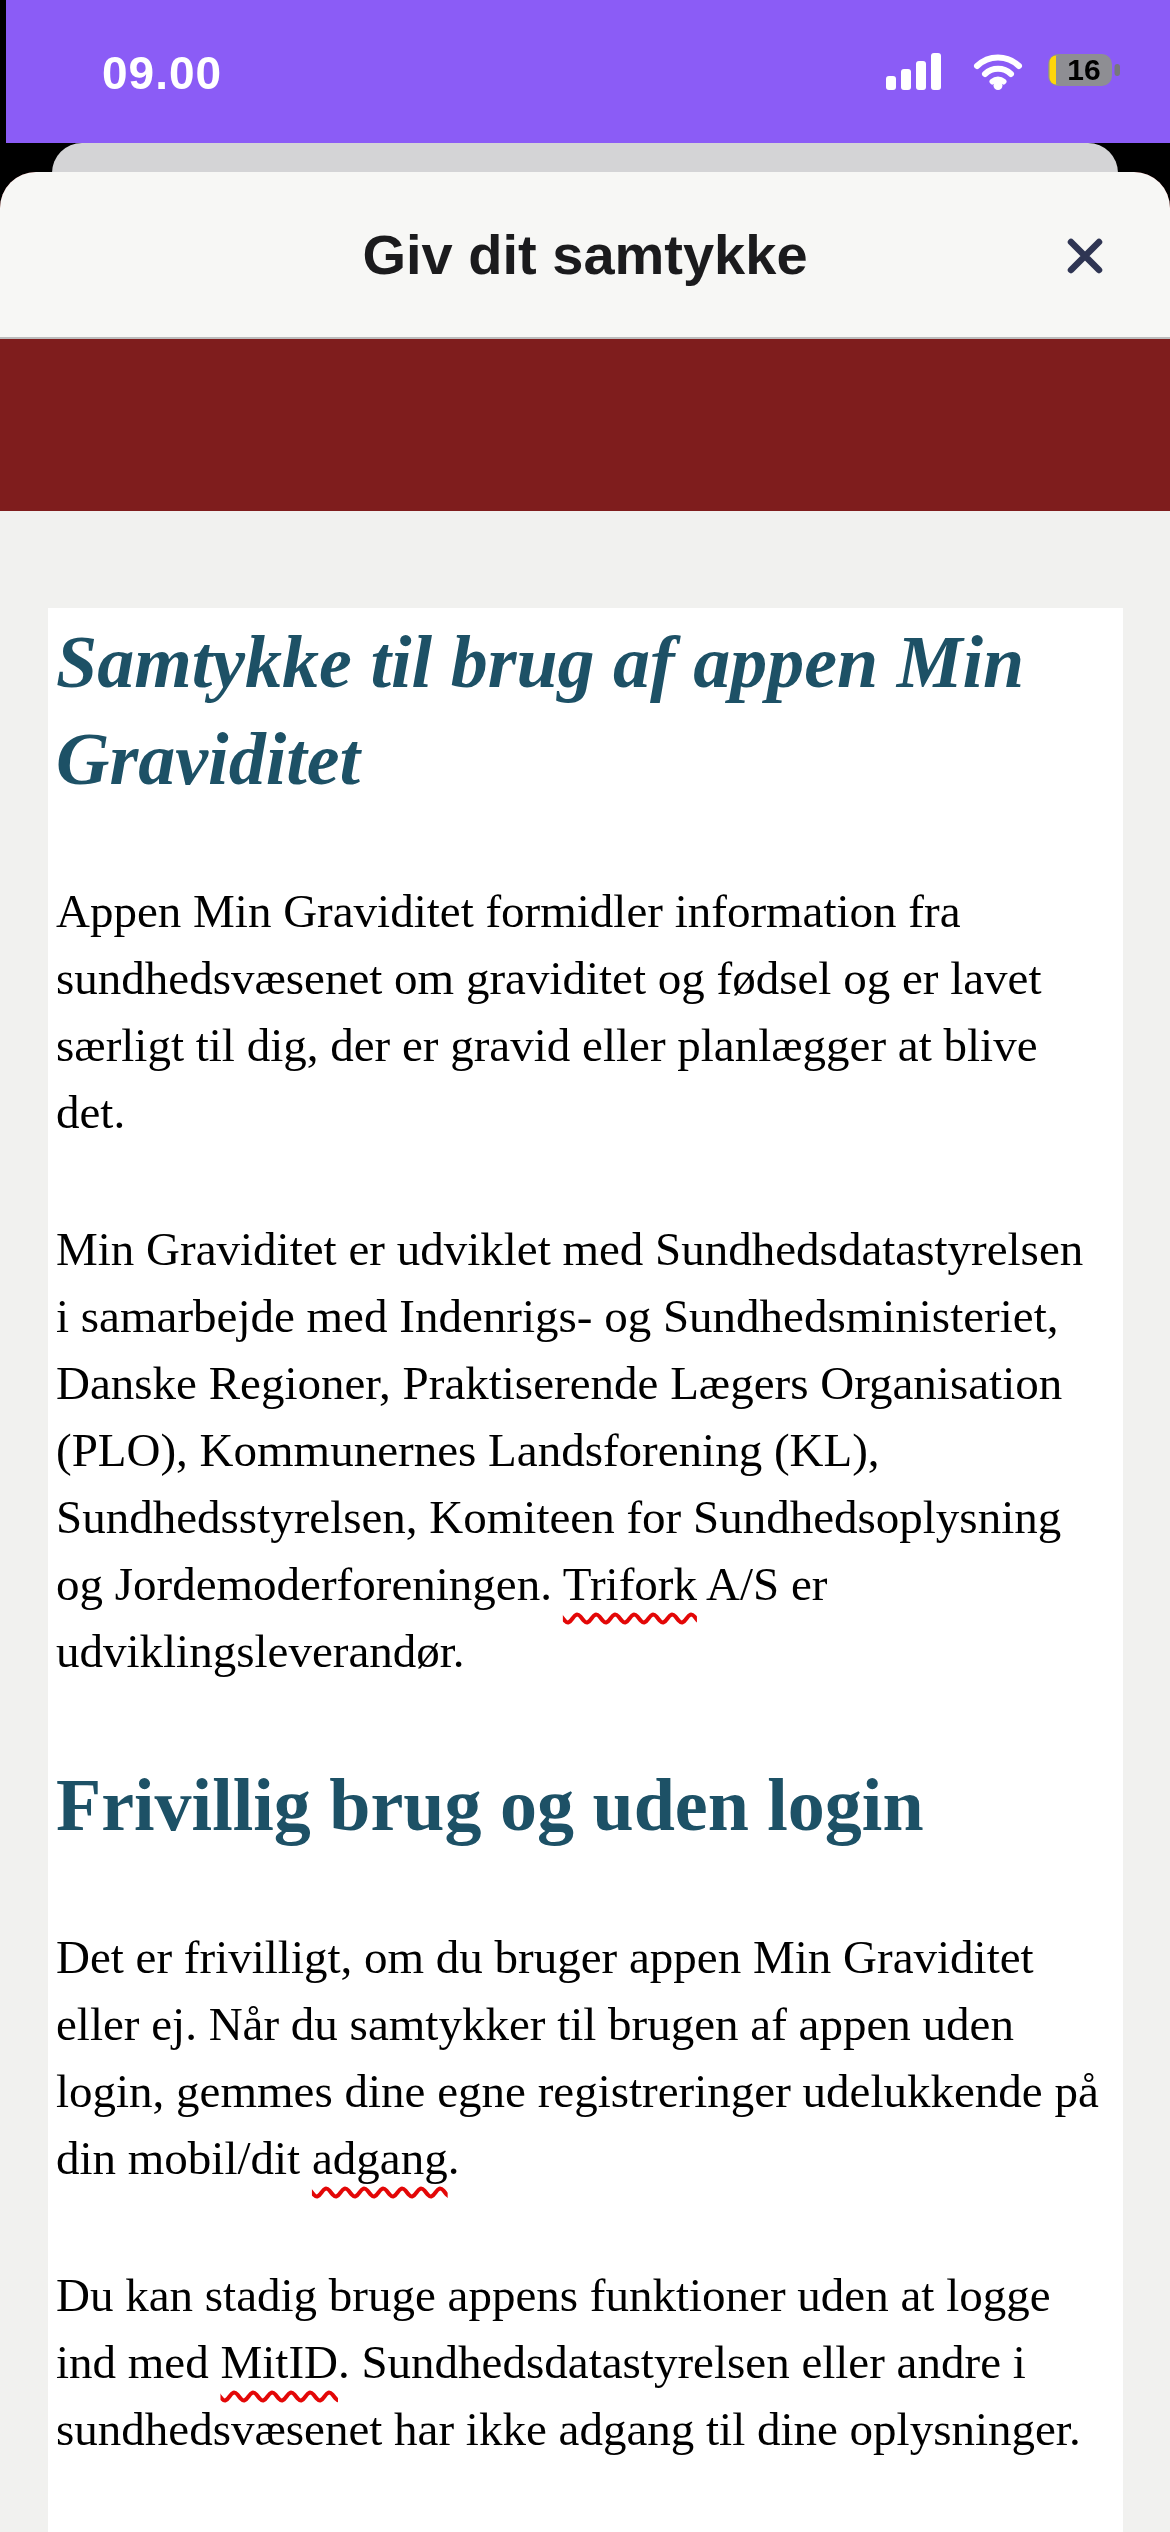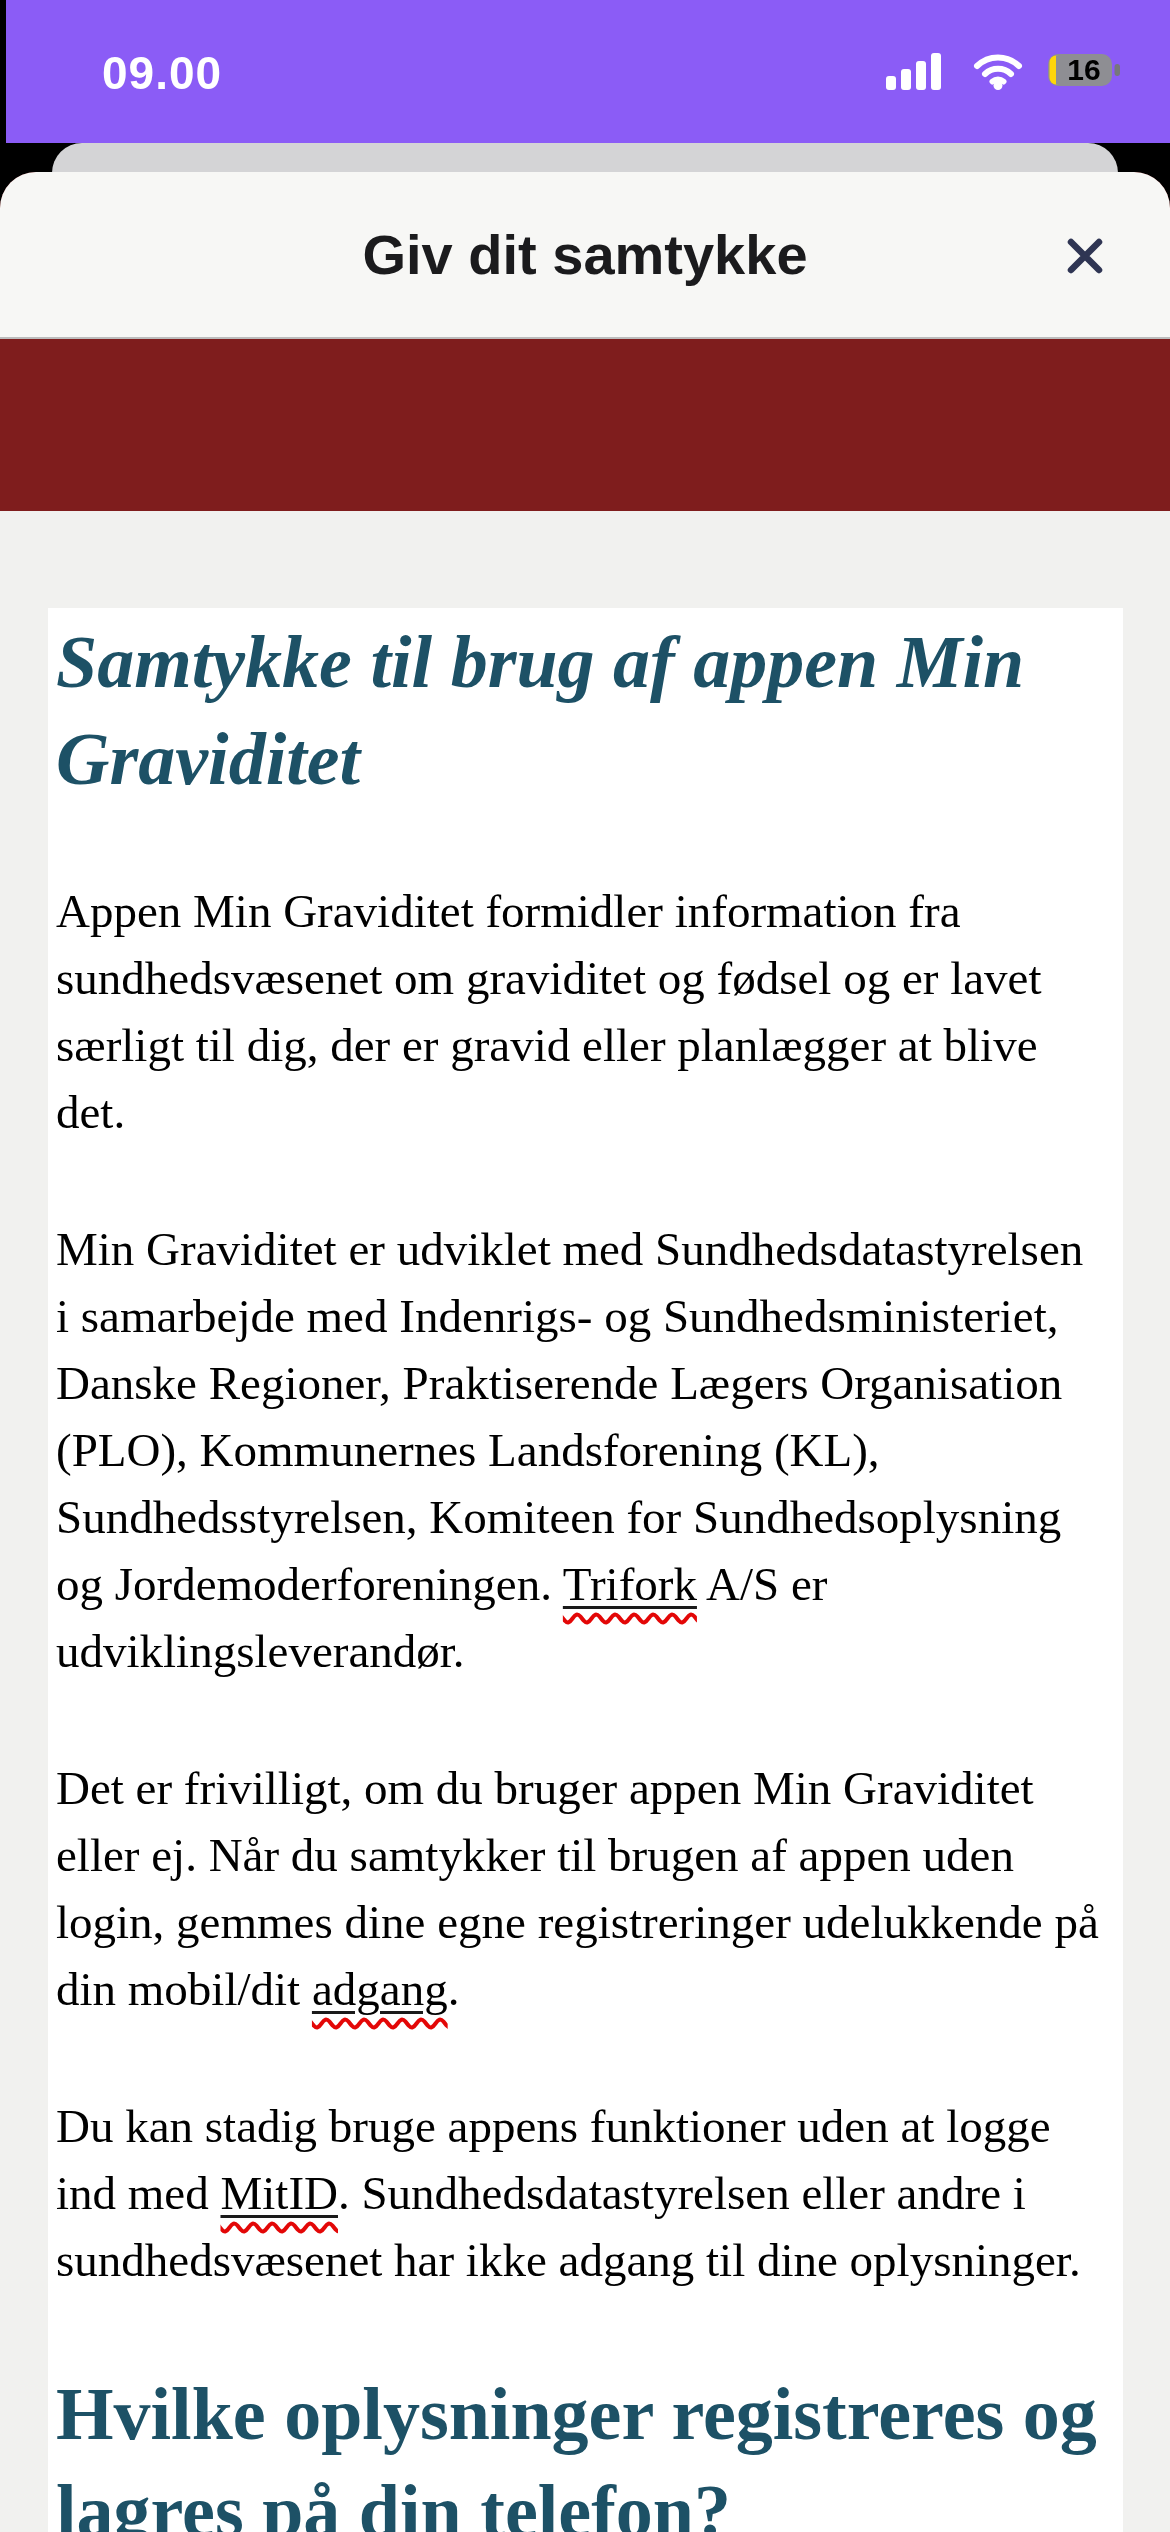--- a/index.html
+++ b/index.html
@@ -48,21 +48,21 @@
     font:700 74px/97px "Liberation Serif",serif;color:#1d5166;
     margin:72px 0 34px 0;white-space:nowrap;
   }
   .doc-h:first-child{margin-top:0;font-style:italic;}
   .doc-p{
     font:400 47px/67px "Liberation Serif",serif;color:#000;
     margin:70px 0;white-space:nowrap;
   }
   
   .mis-u{
-    text-decoration:underline;text-decoration-thickness:3px;
+    text-decoration-thickness:3px;
     text-underline-offset:6px;text-decoration-color:#1a1a1a;
   }
   .mis-sq{
     text-decoration:underline wavy #e30707;text-decoration-thickness:4px;
     text-underline-offset:13px;
   }
 </style>
 </head>
 <body>
 
@@ -103,20 +103,21 @@
   <div class="sheet-header">
     <div class="sheet-title">Giv dit samtykke</div>
   </div>
 
   <div class="content-area">
     <div class="page-card">
       <div>
           <h2 class="doc-h">Samtykke til brug af appen Min<br>Graviditet</h2>
           <p class="doc-p">Appen Min Graviditet formidler information fra<br>sundhedsvæsenet om graviditet og fødsel og er lavet<br>særligt til dig, der er gravid eller planlægger at blive<br>det.</p>
           <p class="doc-p">Min Graviditet er udviklet med Sundhedsdatastyrelsen<br>i samarbejde med Indenrigs- og Sundhedsministeriet,<br>Danske Regioner, Praktiserende Lægers Organisation<br>(PLO), Kommunernes Landsforening (KL),<br>Sundhedsstyrelsen, Komiteen for Sundhedsoplysning<br>og Jordemoderforeningen. <span class="mis-u"><span class="mis-sq">Trifork</span></span> A/S er<br>udviklingsleverandør.</p>
+          <h2 class="doc-h">Frivillig brug og uden login</h2>
           <p class="doc-p">Det er frivilligt, om du bruger appen Min Graviditet<br>eller ej. Når du samtykker til brugen af appen uden<br>login, gemmes dine egne registreringer udelukkende på<br>din mobil/dit <span class="mis-u"><span class="mis-sq">adgang</span></span>.</p>
           <p class="doc-p">Du kan stadig bruge appens funktioner uden at logge<br>ind med <span class="mis-u"><span class="mis-sq">MitID</span></span>. Sundhedsdatastyrelsen eller andre i<br>sundhedsvæsenet har ikke adgang til dine oplysninger.</p>
           <h2 class="doc-h">Hvilke oplysninger registreres og<br>lagres på din telefon?</h2>
         </div>
     </div>
   </div>
 </div>
 
 <button class="close-button" aria-label="Luk">
   <span>

